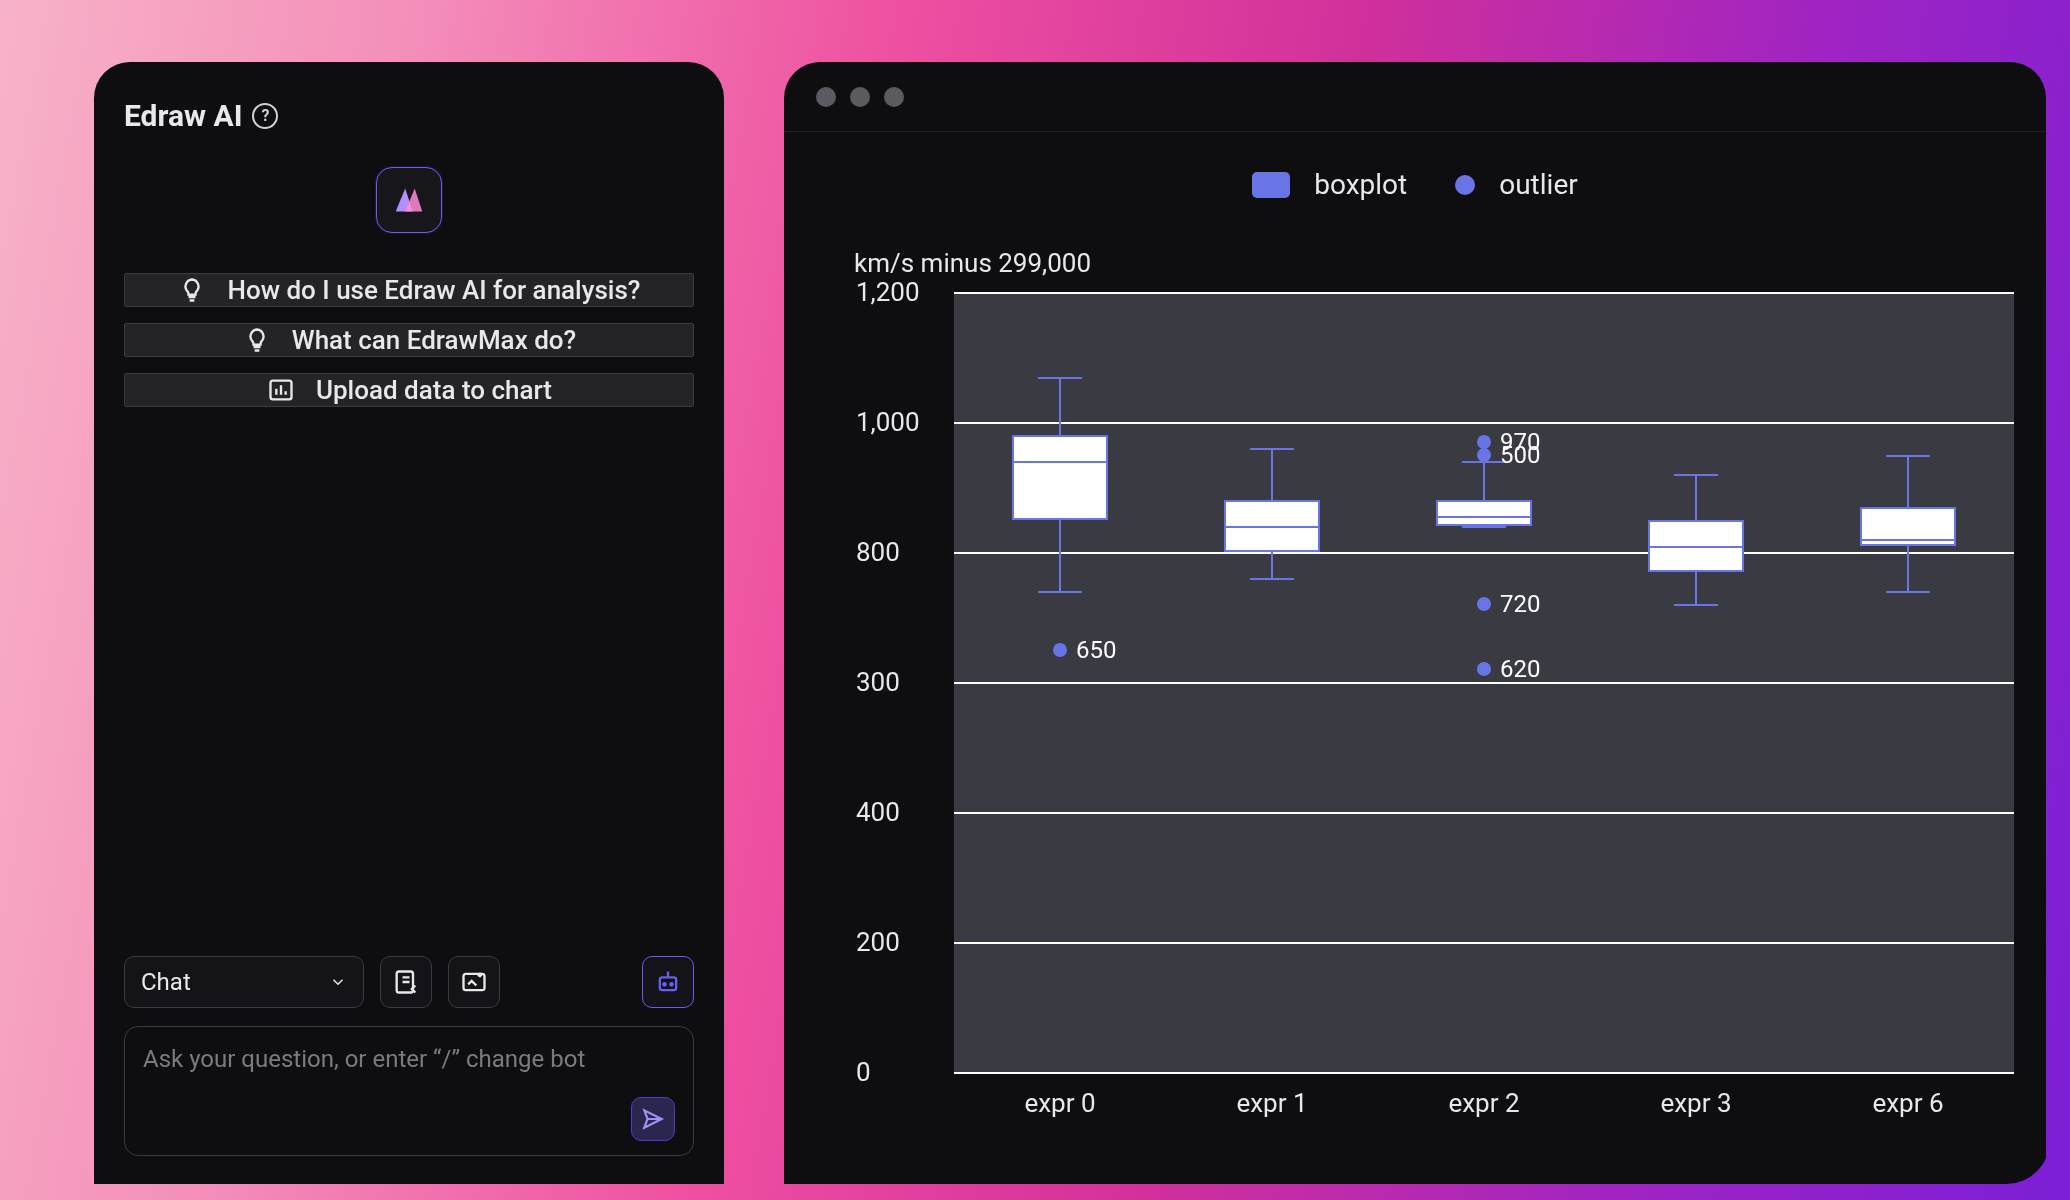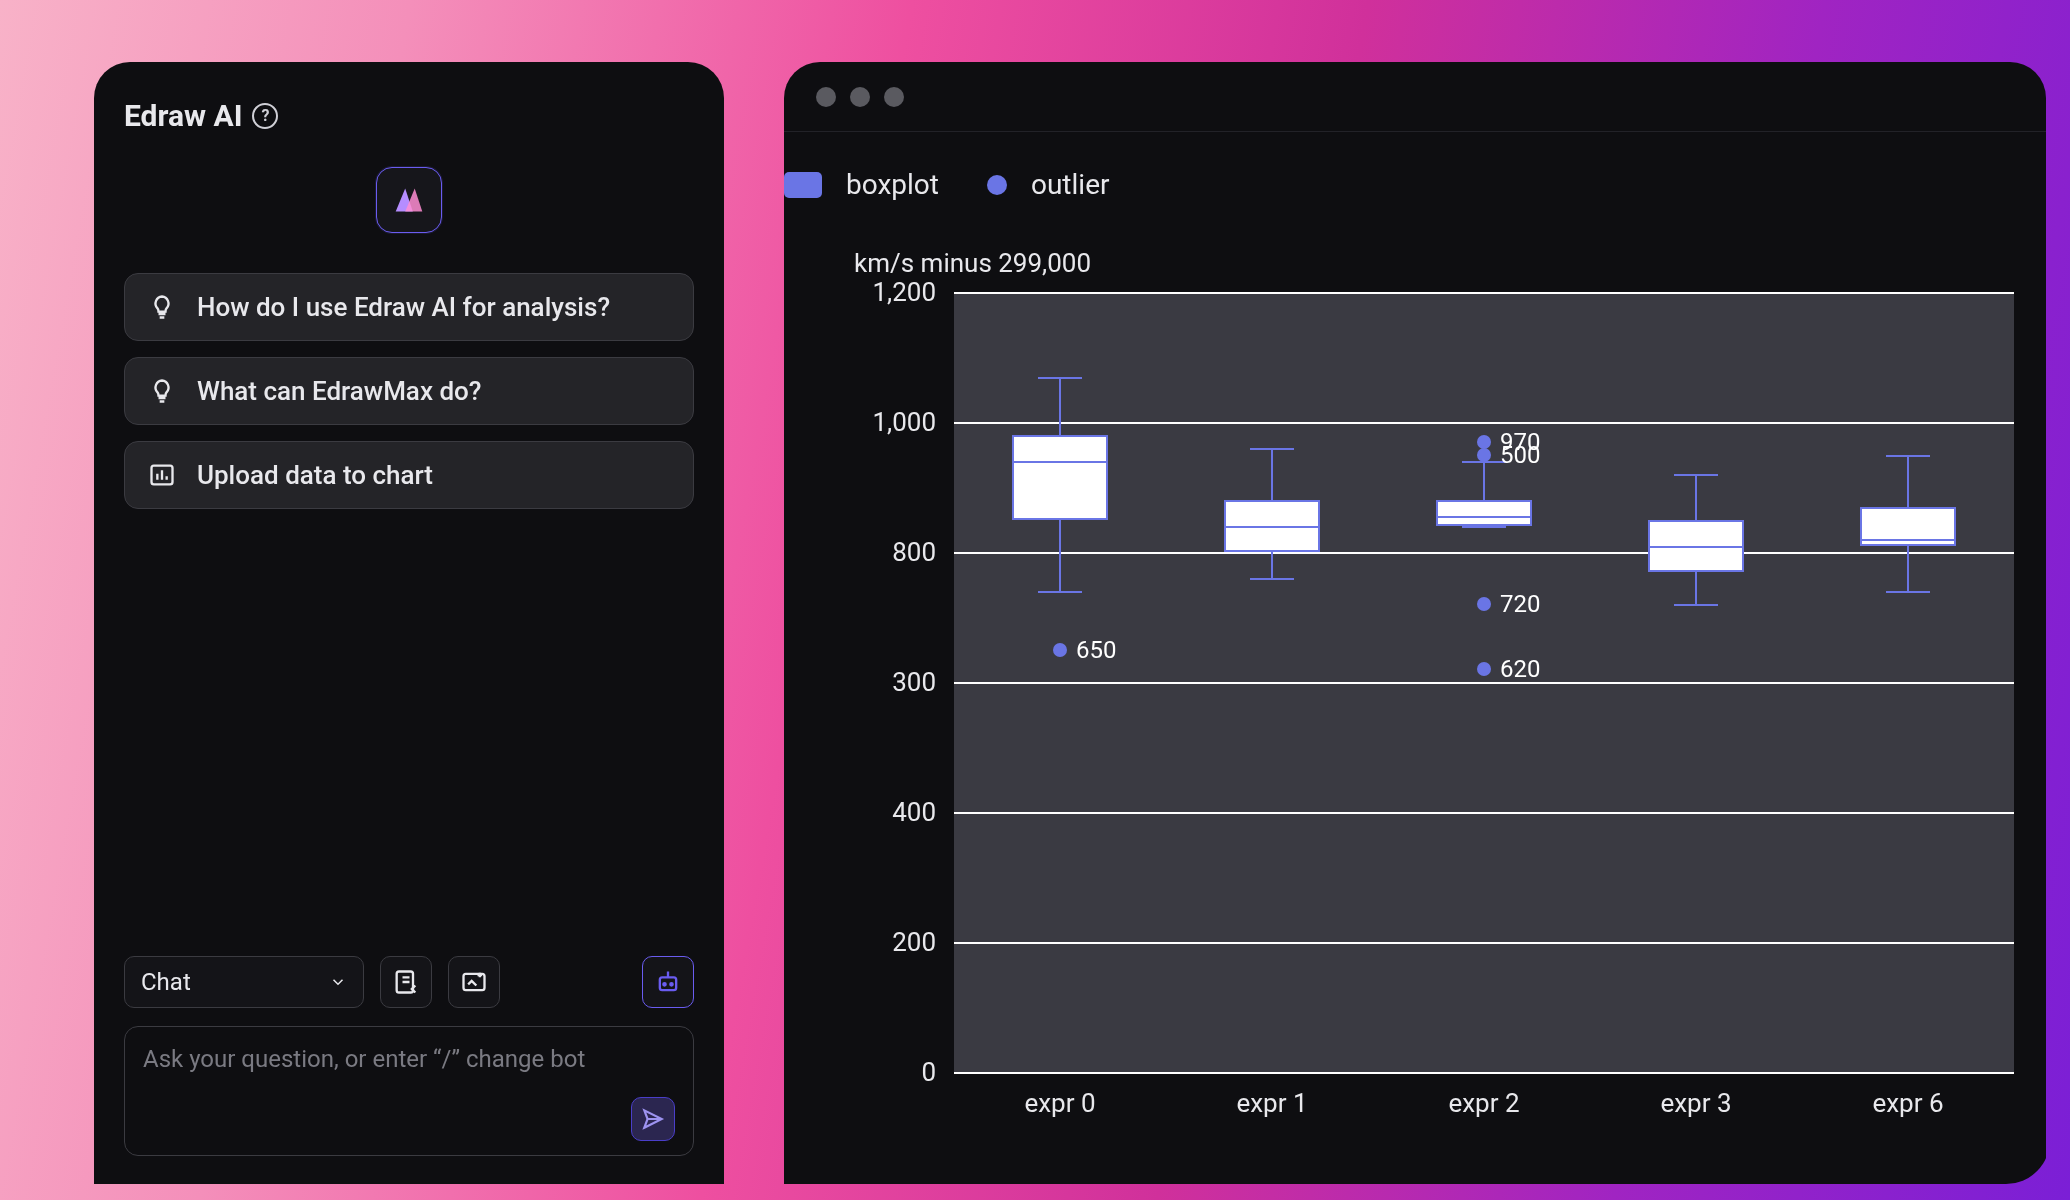--- a/index.html
+++ b/index.html
@@ -36,25 +36,26 @@
     background:#16161b;
     display:flex; align-items:center; justify-content:center;
     box-shadow: 0 0 0 1px rgba(106,92,240,.15);
   }
   .logo svg { width:38px; height:38px; }
 
   .suggestions { margin-top: 40px; display:flex; flex-direction:column; gap:16px; }
   .sugg {
     background:#242428;
     border:1px solid #3b3b41;
-    border-radius:14px;
-    padding:18px 22px;
+    border-radius:2px;
+    padding:1px 22px;
     display:flex; align-items:center; gap:20px;
     font-size:26px; font-weight:500;
     cursor:pointer;
+    justify-content:center;
   }
   .sugg .ic { width:30px; height:30px; flex:0 0 30px; display:flex; align-items:center; justify-content:center; color:#e8e8ec; }
   .sugg .ic svg { width:28px; height:28px; stroke:#e8e8ec; }
 
   .try-more { margin-top: 36px; text-align:center; color:#6a5cf0; font-size:24px; font-weight:500; display:flex; align-items:center; justify-content:center; gap:12px; cursor:pointer;}
   .try-more svg { width:24px; height:24px; stroke:#6a5cf0; }
 
   .spacer { flex:1; }
 
   .bottom-bar { display:flex; align-items:center; gap:16px; margin-bottom:18px; }
@@ -91,32 +92,32 @@
     position:absolute;
     left:764px; top:40px;
     width:1262px; height:1122px;
     background:#0e0e11;
     border-radius:36px 36px 0 0;
     overflow:hidden;
     color:#e8e8ec;
   }
   .titlebar { height:70px; display:flex; align-items:center; padding-left:32px; gap:14px; border-bottom:1px solid #222228;}
   .dot { width:20px; height:20px; border-radius:50%; background:#5a5a60; }
-  .legend { margin-top:36px; display:flex; align-items:center; gap:24px; font-size:28px; }
+  .legend { margin-top:36px; display:flex; justify-content:center; align-items:center; gap:24px; font-size:28px; }
   .lg-box { width:38px; height:26px; background:#6a75e5; border-radius:5px; }
   .lg-circle { width:20px; height:20px; background:#6a75e5; border-radius:50%; margin-left:24px;}
   .axis-title { position:absolute; left:70px; top:186px; font-size:26px; }
   .plot {
     position:absolute;
     left:170px; top:230px;
     width:1060px; height:780px;
     background:#3a3a42;
   }
   .plot .grid { position:absolute; left:0; width:100%; height:2px; background:#fff; }
-  .ytick { position:absolute; right:100%; margin-right:18px; transform:translateY(-50%); font-size:26px; text-align:right; width:80px;}
+  .ytick { position:absolute; right:100%; margin-right:18px; transform:translateY(-50%); font-size:26px; text-align:left; width:80px;}
   .xlabels { position:absolute; left:170px; top:1026px; width:1060px; display:flex; }
   .xlab { position:absolute; transform:translateX(-50%); font-size:26px; }
   
   .bw { position:absolute; }
   .whisker { position:absolute; width:2px; background:#6a75e5; left:50%; transform:translateX(-50%);}
   .cap { position:absolute; height:2px; background:#6a75e5; left:50%; transform:translateX(-50%); width:44px;}
   .box { position:absolute; background:#fff; border:2px solid #6a75e5; left:0; width:100%;}
   .median { position:absolute; height:2px; background:#6a75e5; left:0; width:100%;}
   .outlier { position:absolute; width:14px; height:14px; background:#6a75e5; border-radius:50%; transform:translate(-50%,-50%);}
   .outlabel { position:absolute; font-size:24px; color:#fff; transform:translateY(-50%);}

